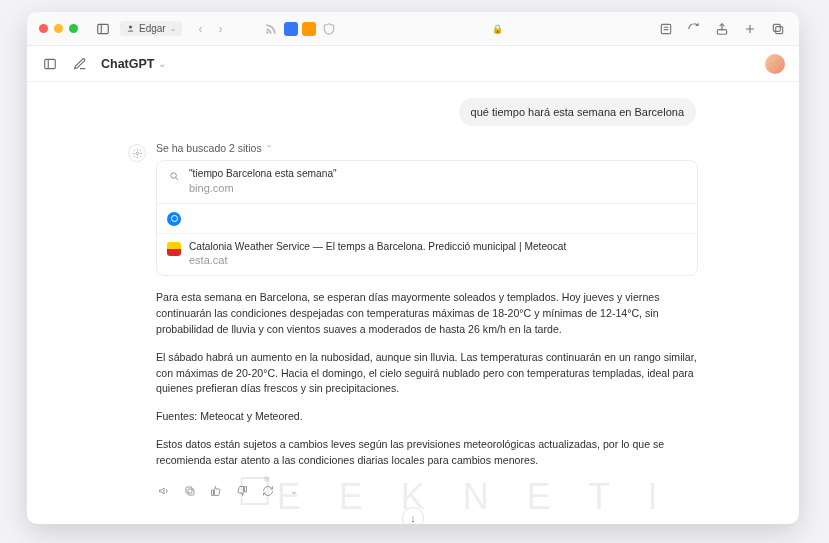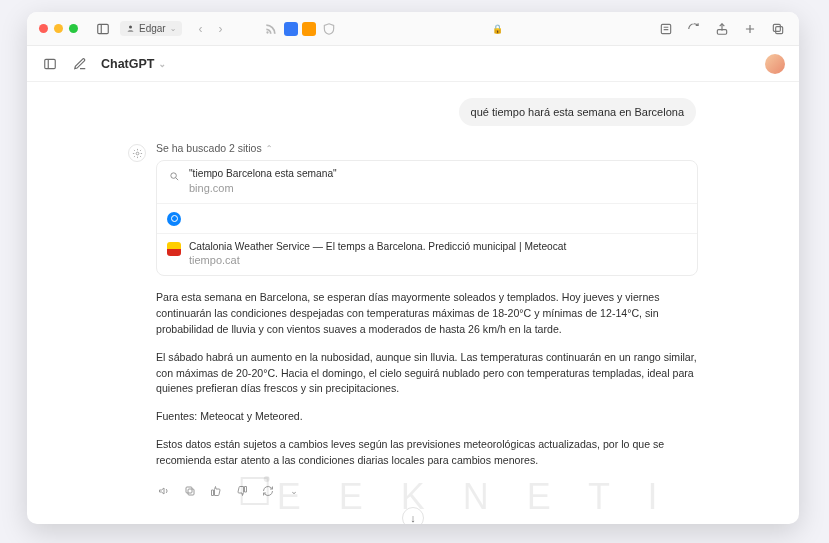--- a/index.html
+++ b/index.html
@@ -372,21 +372,21 @@
                 <span class="source-domain">bing.com</span>
               </div>
             </div>
             <div class="source-item">
               <span class="source-icon bluecirc"></span>
             </div>
             <div class="source-item">
               <span class="source-icon flag"></span>
               <div class="source-text">
                 <span class="source-title">Catalonia Weather Service — El temps a Barcelona. Predicció municipal | Meteocat</span>
-                <span class="source-domain">tiempo.cat</span>
+                <span class="source-domain">esta.cat</span>
               </div>
             </div>
           </div>
 
           <div class="reply">
             <p>Para esta semana en Barcelona, se esperan días mayormente soleados y templados. Hoy jueves y viernes continuarán las condiciones despejadas con temperaturas máximas de 18-20°C y mínimas de 12-14°C, sin probabilidad de lluvia y con vientos suaves a moderados de hasta 26 km/h en la tarde.</p>
             <p>El sábado habrá un aumento en la nubosidad, aunque sin lluvia. Las temperaturas continuarán en un rango similar, con máximas de 20-20°C. Hacia el domingo, el cielo seguirá nublado pero con temperaturas templadas, ideal para quienes prefieran días frescos y sin precipitaciones.</p>
             <p>Fuentes: Meteocat y Meteored.</p>
             <p>Estos datos están sujetos a cambios leves según las previsiones meteorológicas actualizadas, por lo que se recomienda estar atento a las condiciones diarias locales para cambios menores.</p>
           </div>

